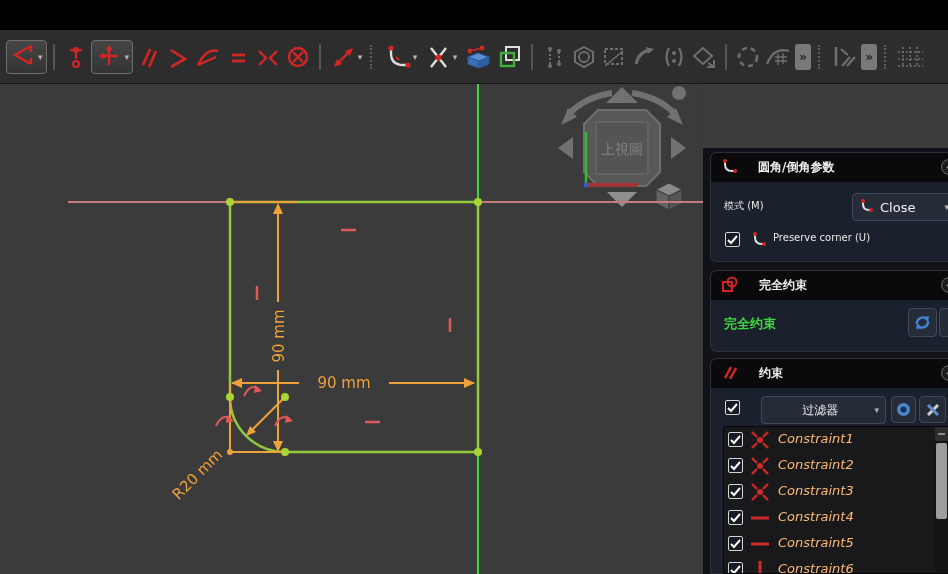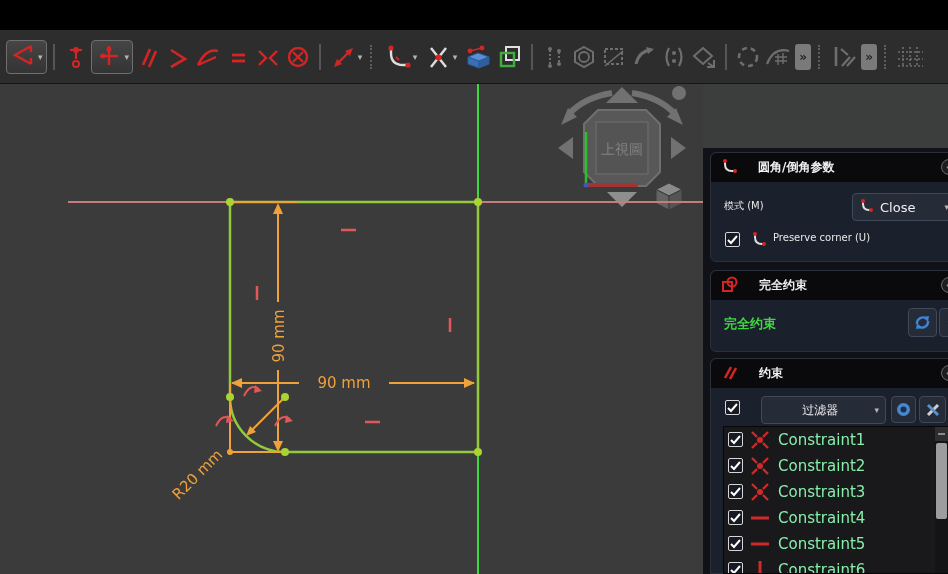--- a/index.html
+++ b/index.html
@@ -48,21 +48,21 @@
   .cbx{position:absolute;width:15px;height:15px;border:1.6px solid #d6d6d6;border-radius:2px;
        background:#161a24;box-sizing:border-box;display:flex;align-items:center;justify-content:center;}
   .green{color:#3ed63e;font-weight:bold;font-size:13px;}
   .sqbtn{position:absolute;background:#262b38;border:1px solid #41485a;border-radius:4px;
          display:flex;align-items:center;justify-content:center;box-sizing:border-box;}
   
   .clist{position:absolute;left:12px;top:67px;width:230px;height:148px;background:#19191b;border:1px solid #060606;box-sizing:border-box;overflow:hidden;}
   .crow{position:relative;height:26px;}
   .crow .cbx{left:4px;top:5px;}
   .crow .cic{position:absolute;left:25px;top:2px;}
-  .crow .clb{position:absolute;left:54px;top:4px;font-size:15px;color:#86efac;}
+  .crow .clb{position:absolute;left:54px;top:4px;font-size:13px;color:#fdba74;font-style:italic;}
   .scroll{position:absolute;left:211px;top:0;width:13px;height:148px;background:#141416;}
   .scroll .sb-top{position:absolute;left:0;top:0;width:13px;height:14px;background:#2e2e30;}
   .scroll .sb-top:after{content:"";position:absolute;left:3px;top:6px;width:7px;height:2px;background:#8a8a8a;}
   .scroll .sb-thumb{position:absolute;left:1px;top:16px;width:11px;height:76px;background:#9d9d9d;border-radius:2px;}
 </style>
 </head>
 <body>
 
 <div class="stage">
 

